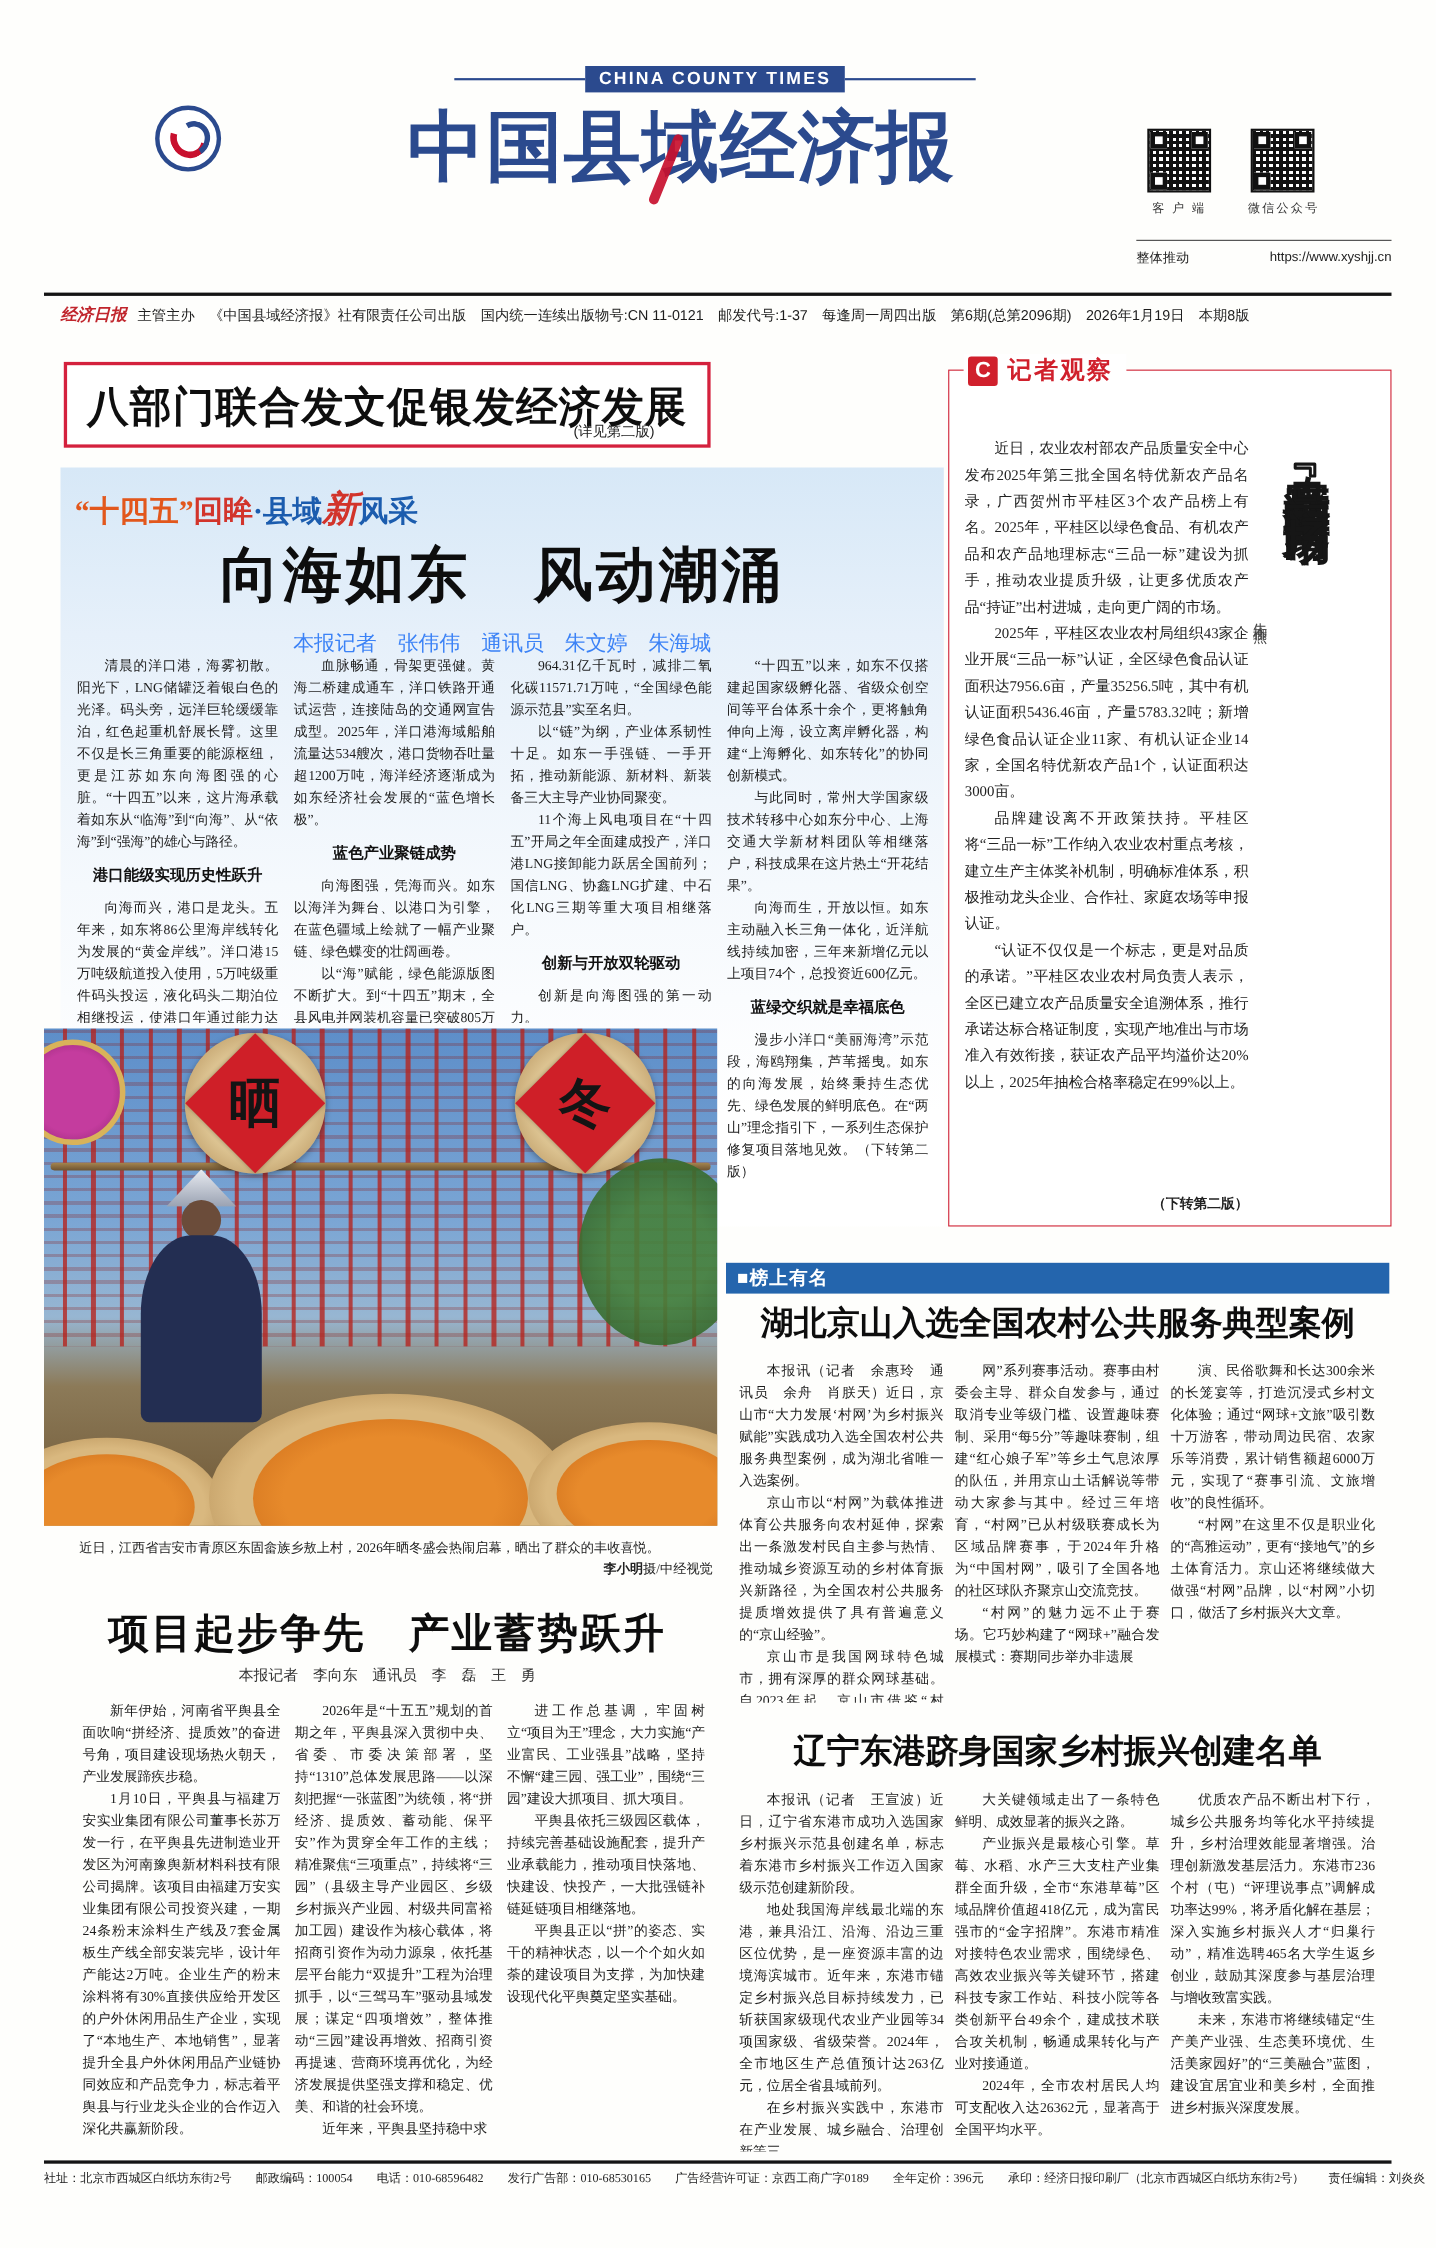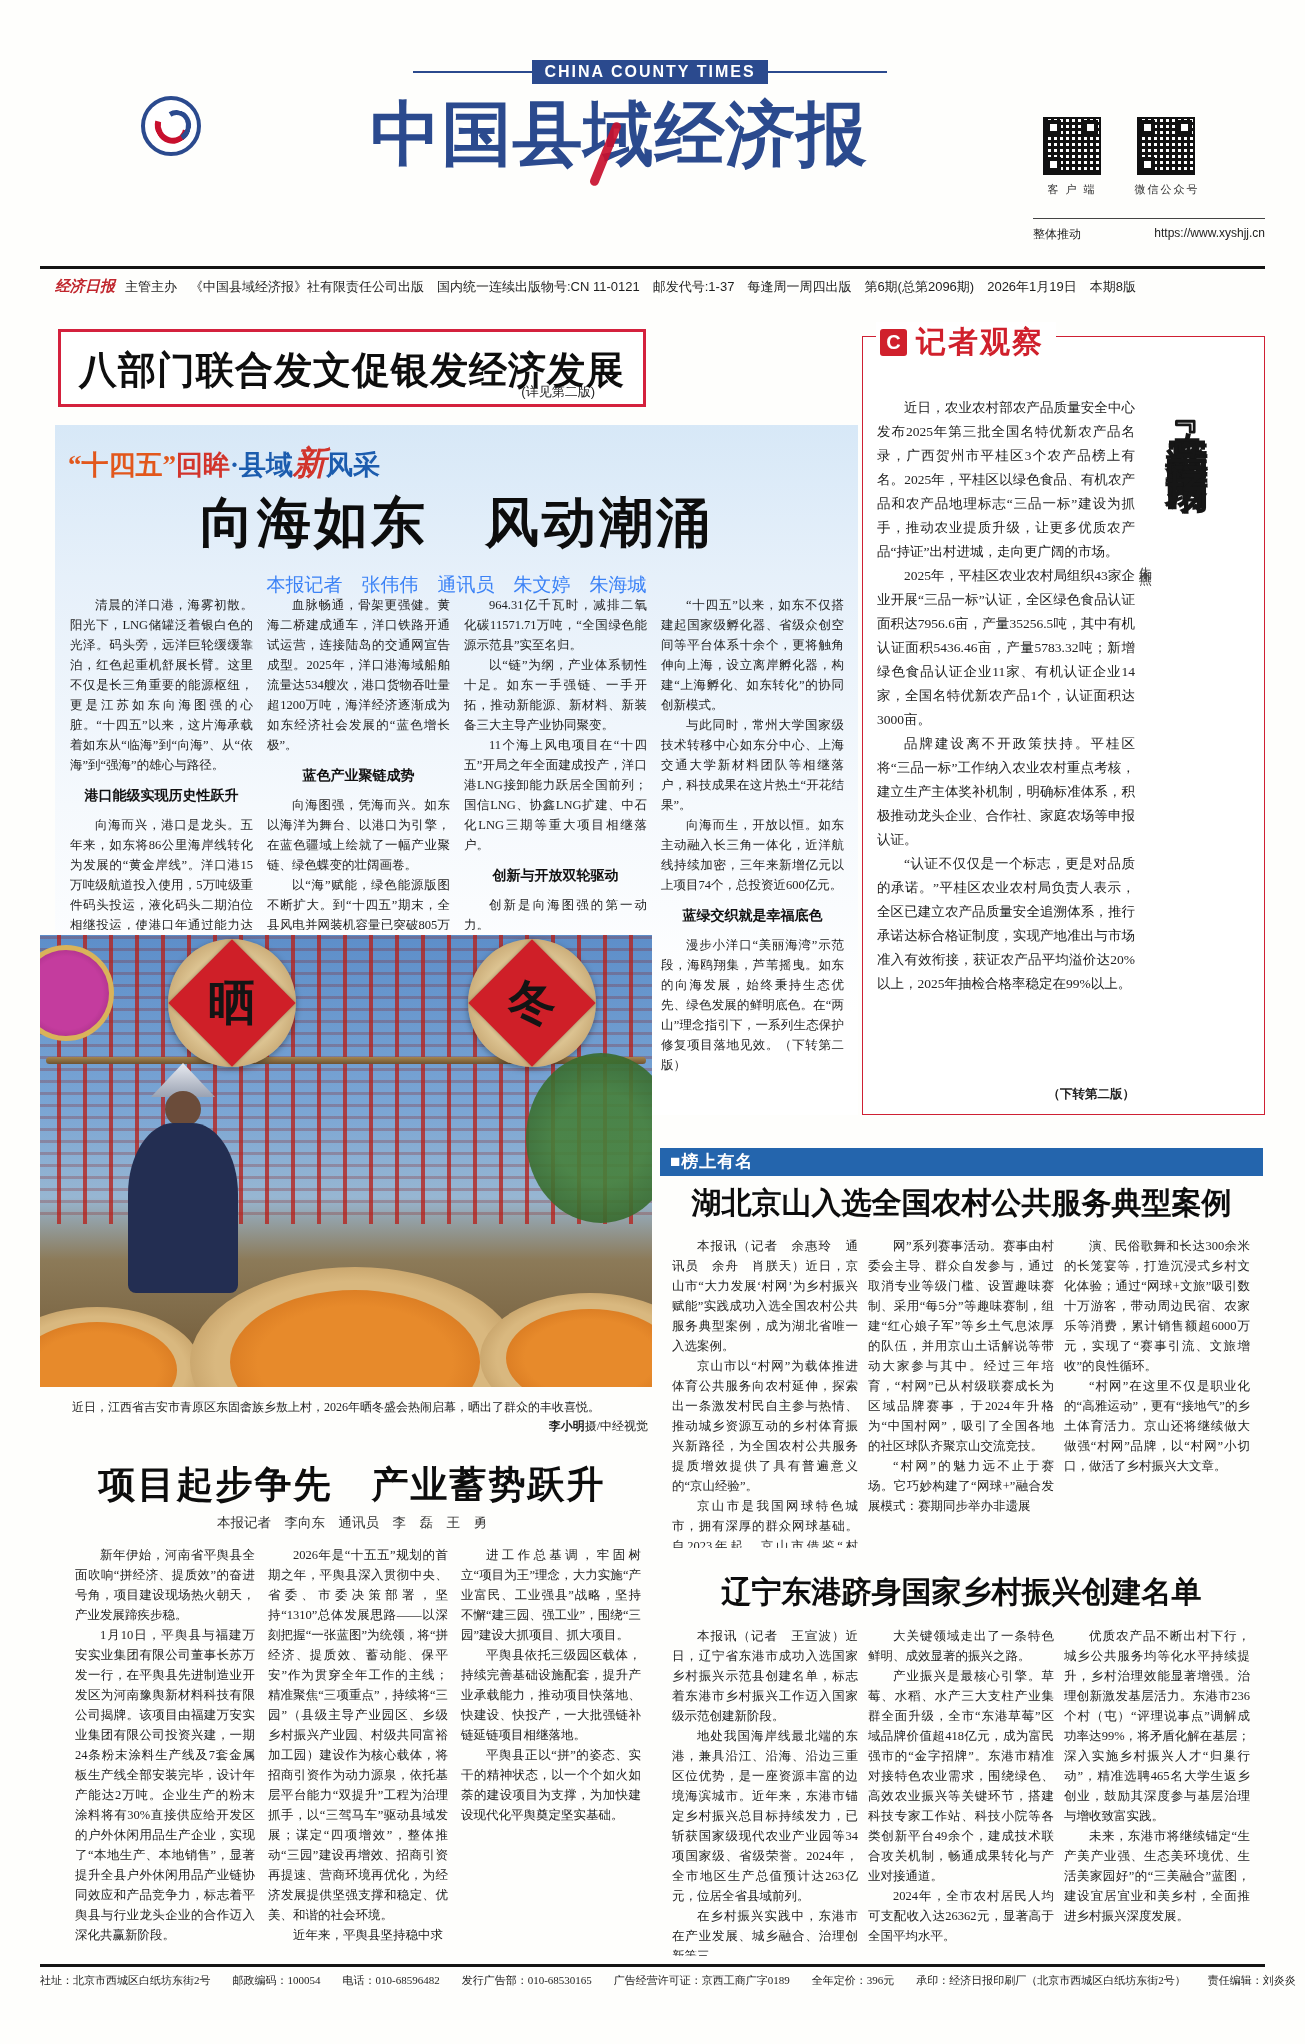--- a/index.html
+++ b/index.html
@@ -85,21 +85,21 @@
   .fcol3 { left:464px; top:595px; width:183px; height:335px; }
   .fcol4 { left:661px; top:595px; width:183px; height:513px; }
 
   
   .observer { left:862px; top:336px; width:403px; height:779px; border:1px solid #cf2033; background:#fff; }
   .observer-label { left:876px; top:322px; display:flex; align-items:center; gap:9px;
     background:#fff; padding:0 12px 0 4px; }
   .observer-label .c-badge { width:27px; height:27px; background:#d0202c; color:#fff;
     font-weight:900; font-size:20px; display:flex; align-items:center; justify-content:center;
     border-radius:3px; }
-  .observer-label .obs-text { color:#d0202c; font-weight:900; font-size:30px; letter-spacing:2px; }
+  .observer-label .obs-text { color:#d0202c; font-weight:900; font-size:22px; letter-spacing:2px; }
   .observer-body { left:877px; top:396px; width:258px; height:688px; overflow:hidden;
     font-family:"Liberation Serif", serif; font-size:13.5px; line-height:1.78;
     text-align:justify; color:#222; }
   .observer-body p { text-indent:2em; margin:0; }
   .observer-vtitle { left:1158px; top:398px; height:690px;
     writing-mode:vertical-rl; text-orientation:upright;
     font-family:"Liberation Serif", serif; font-weight:900; font-size:43px;
     letter-spacing:3px; color:#161616; }
   .observer-sign { left:1136px; top:556px; writing-mode:vertical-rl; text-orientation:upright;
     font-family:"Liberation Serif", serif; font-size:13px; color:#444; letter-spacing:3px; }

